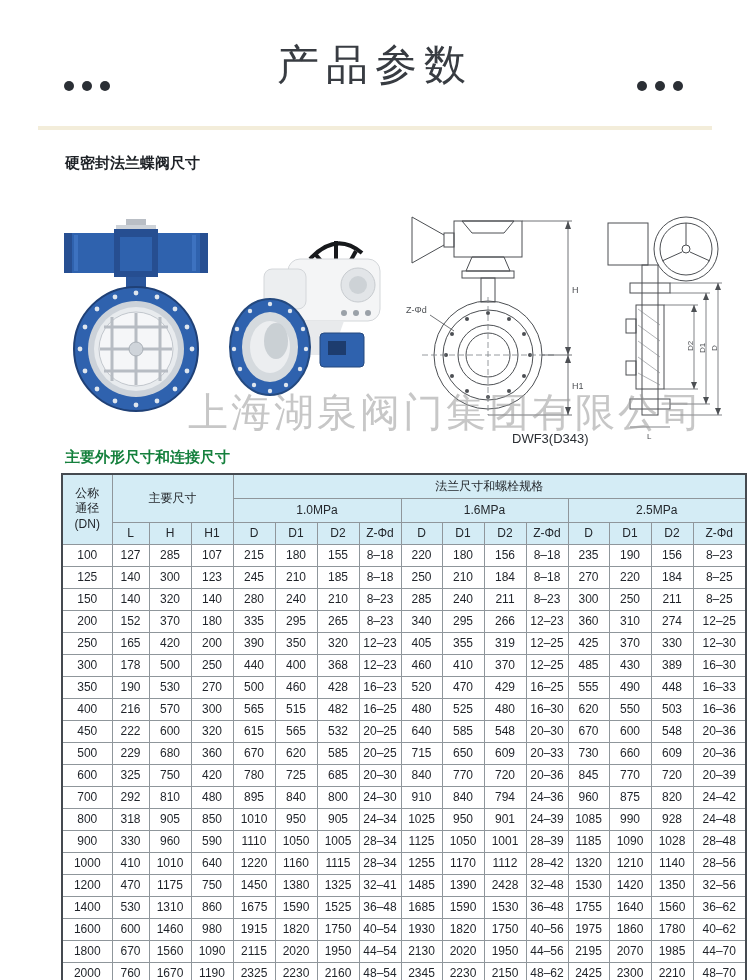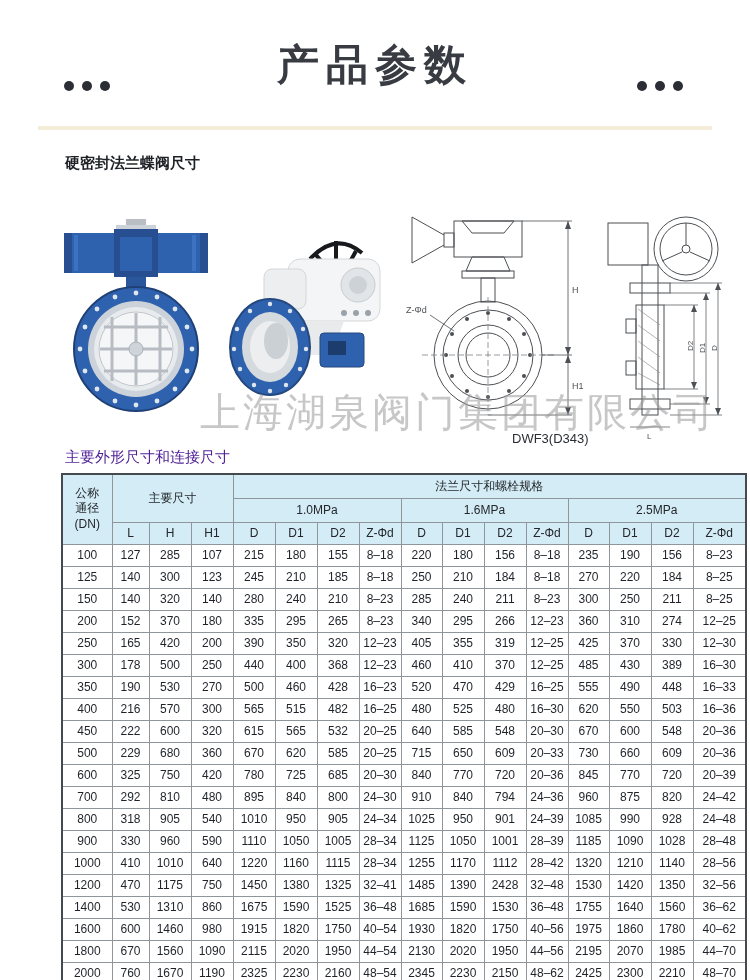--- a/index.html
+++ b/index.html
@@ -6,21 +6,21 @@
   html,body { background:#e8e8e8; }
   body { font-family:"Liberation Sans","DejaVu Sans",sans-serif; }
   .page {
     position:relative; width:750px; height:980px; margin:0 auto;
     background:#ffffff; overflow:hidden;
   }
 
   
   .page-header { position:relative; padding-top:42px; height:126px; }
   .page-title {
-    text-align:center; font-size:42px; font-weight:700; color:#383c42;
+    text-align:center; font-size:42px; font-weight:400; color:#383c42;
     letter-spacing:7px; line-height:1.1;
   }
   .dot-group { position:absolute; top:81px; display:flex; gap:8px; }
   .dot-group.left  { left:64px; }
   .dot-group.right { left:637px; }
   .dot { width:10px; height:10px; border-radius:50%; background:#2b2f35; }
 
   .divider {
     margin:0 38px; height:4px; background:#7e9dc5;
     border-top:2px solid #f3edda; border-bottom:2px solid #f3edda;
@@ -31,32 +31,32 @@
   }
 
   
   .figures { position:relative; height:235px; margin-top:36px; }
   .fig { position:absolute; }
   .fig-photo-1 { left:50px;  top:8px; }
   .fig-photo-2 { left:224px; top:20px; }
   .fig-draw-1  { left:400px; top:0; }
   .fig-draw-2  { left:590px; top:0; }
   .watermark {
-    position:absolute; left:200px; top:176px; width:545px;
+    position:absolute; left:188px; top:176px; width:545px;
     font-family:"Liberation Serif","DejaVu Serif",serif;
     font-size:40px; color:#9a9a9a; opacity:0.55; letter-spacing:3px;
     white-space:nowrap; pointer-events:none;
   }
   .model-label {
     position:absolute; left:512px; top:222px;
     font-size:13px; color:#2a2e33;
   }
 
   
-  .table-title { margin:4px 0 6px 65px; font-size:15px; font-weight:400; color:#4c1d95; }
+  .table-title { margin:4px 0 6px 65px; font-size:15px; font-weight:700; color:#15803d; }
   table.dims {
     margin-left:61px; width:684px; table-layout:fixed;
     border-collapse:collapse; border:2px solid #454a50;
     font-size:12px; color:#1f2329;
   }
   table.dims th, table.dims td {
     border:1px solid #8f969b; text-align:center; vertical-align:middle;
     padding:0; overflow:hidden; white-space:nowrap;
   }
   table.dims thead th { background:#d4ecf5; font-weight:400; color:#23272c; }
@@ -547,21 +547,21 @@
           <td>24–36</td>
           <td>960</td>
           <td>875</td>
           <td>820</td>
           <td>24–42</td>
         </tr>
         <tr>
           <td>800</td>
           <td>318</td>
           <td>905</td>
-          <td>540</td>
+          <td>850</td>
           <td>1010</td>
           <td>950</td>
           <td>905</td>
           <td>24–34</td>
           <td>1025</td>
           <td>950</td>
           <td>901</td>
           <td>24–39</td>
           <td>1085</td>
           <td>990</td>

